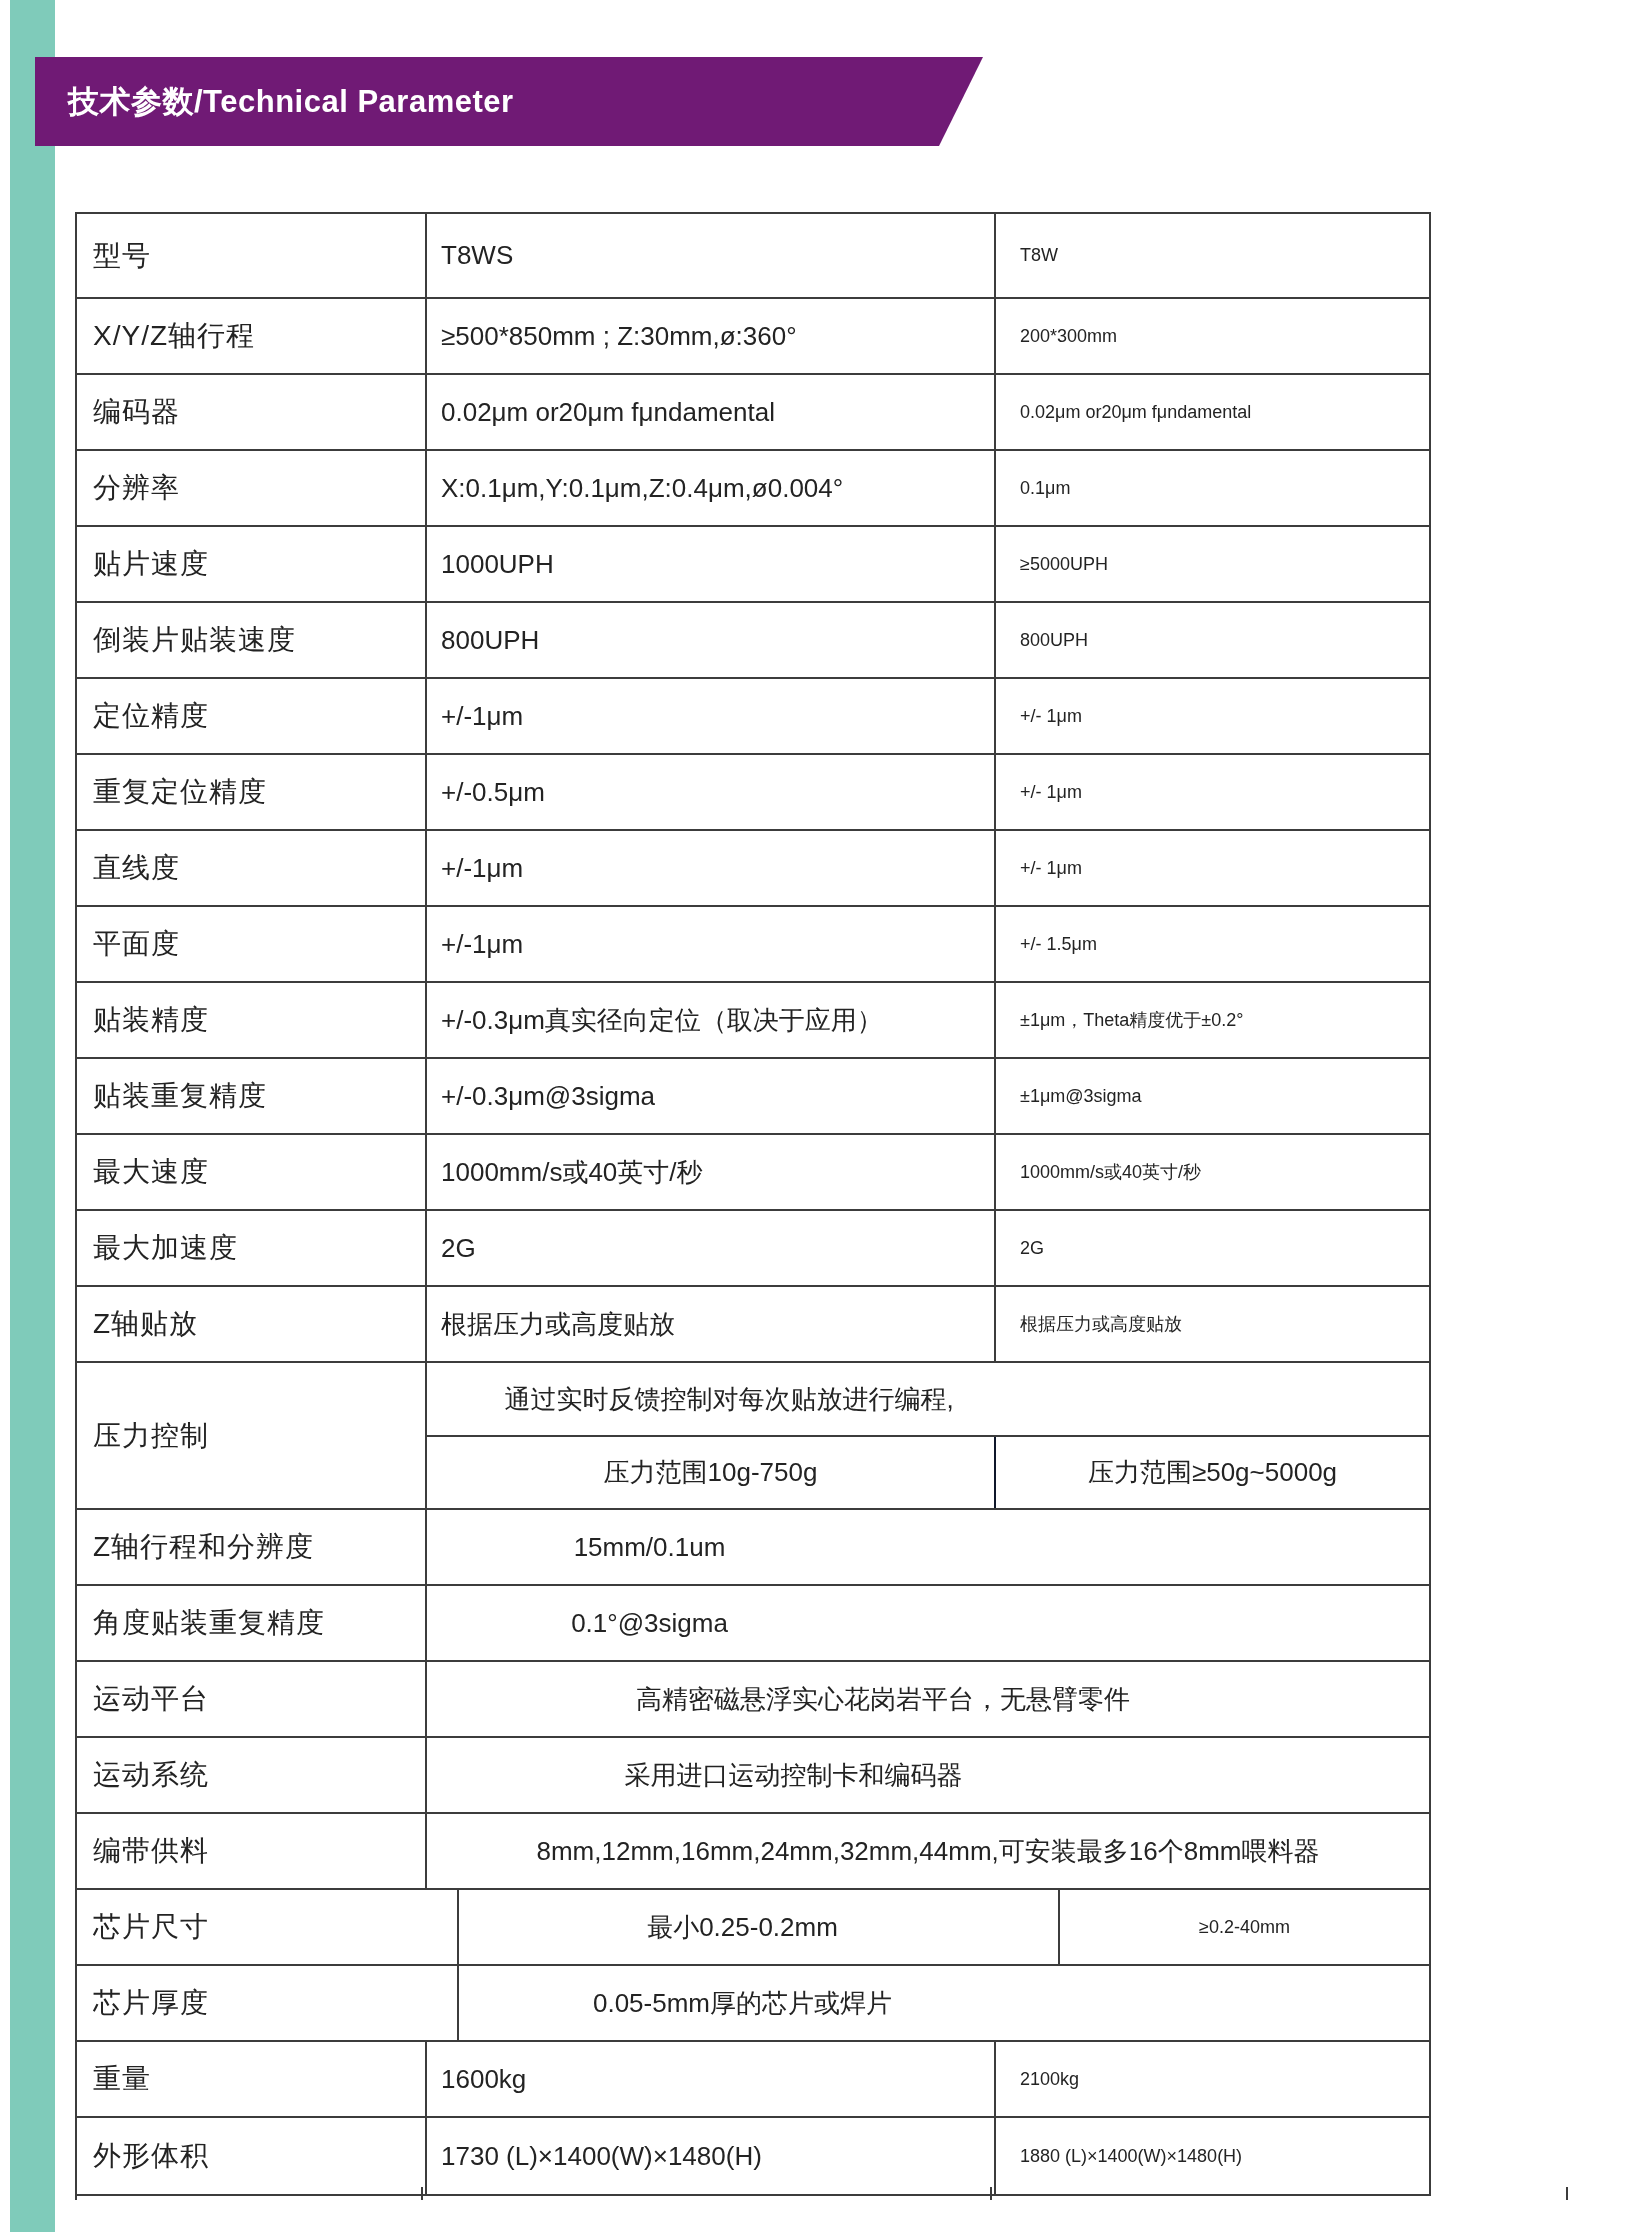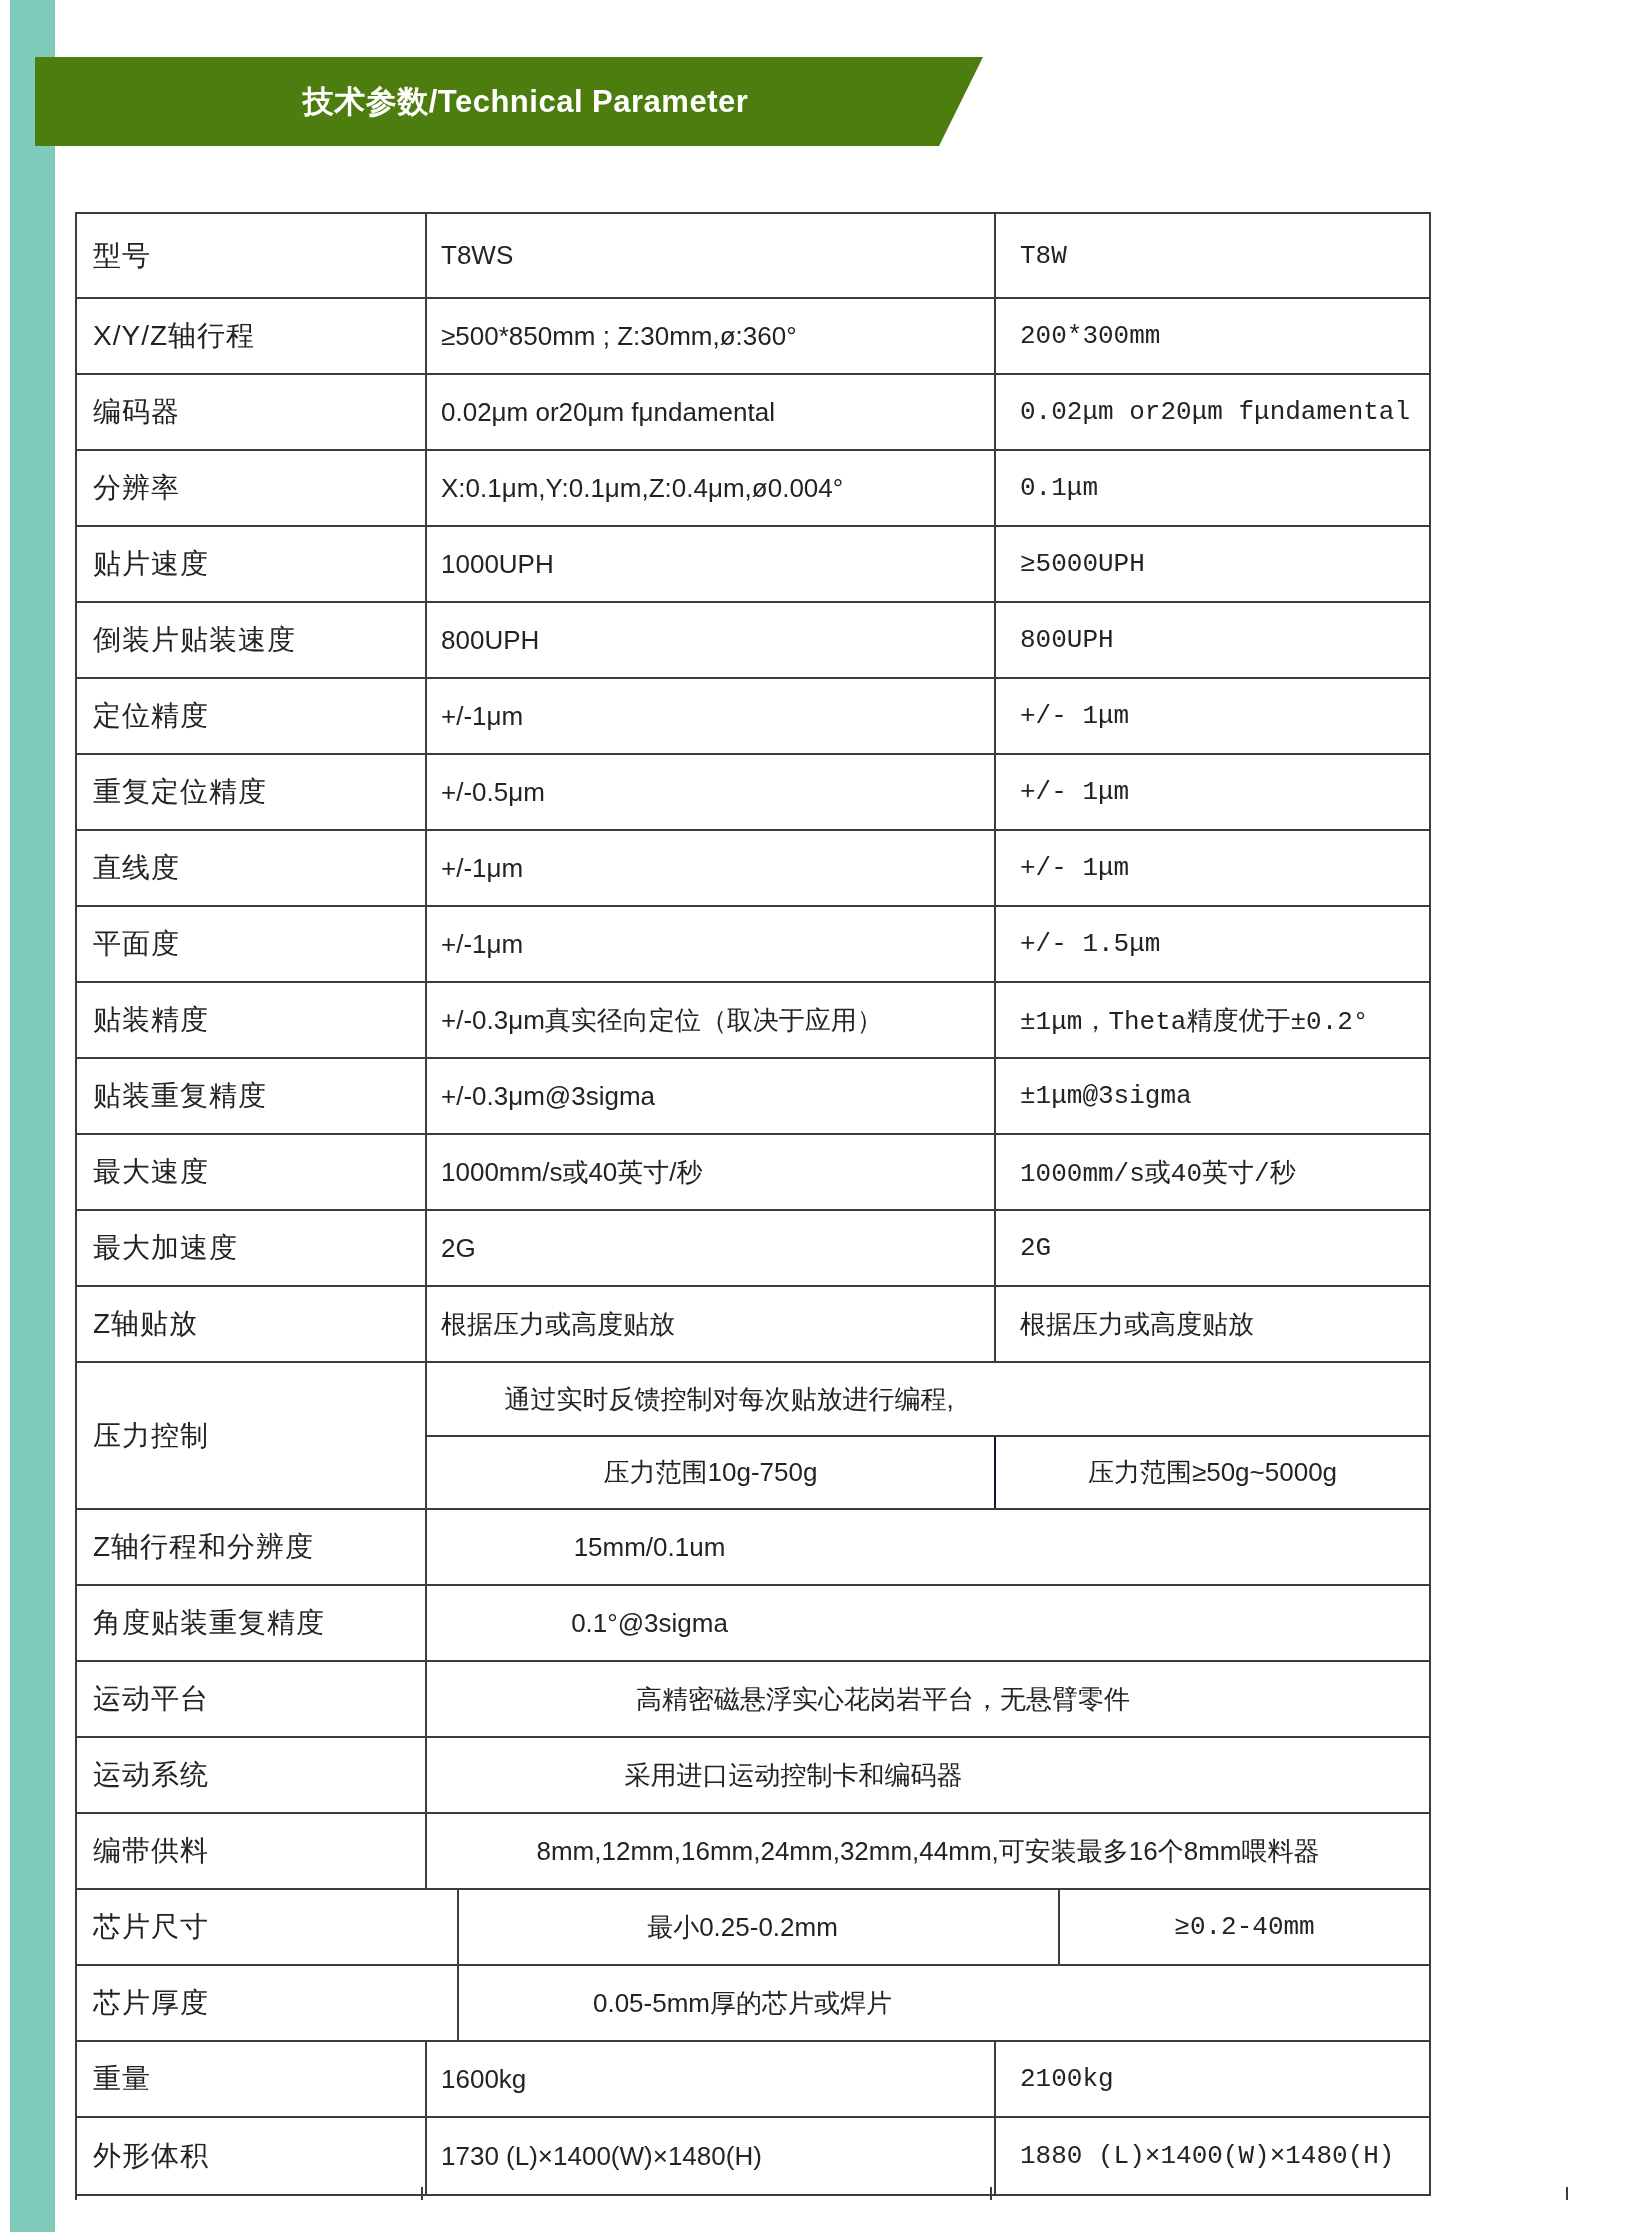--- a/index.html
+++ b/index.html
@@ -39,21 +39,21 @@
   }
   .row { display:flex; border-bottom:2px solid #3c3c3c; box-sizing:border-box; }
   .row:last-child { border-bottom:none; }
   .h  { height:76px; }
   .h1 { height:85px; }
   .hp { height:147px; }
 
   .cell { display:flex; align-items:center; box-sizing:border-box; overflow:hidden; }
   .c1 { width:348px; padding-left:16px; font-size:28px; letter-spacing:1px; }
   .c2 { width:569px; border-left:2px solid #3c3c3c; padding-left:14px; font-size:26px;text-align:center; }
-  .c3 { flex:1;       border-left:2px solid #3c3c3c; padding-left:24px; font-size:26px;font-family:Liberation Mono, monospace; }
+  .c3 { flex:1;       border-left:2px solid #3c3c3c; padding-left:24px; font-size:18px; }
   .centered { justify-content:center; padding-left:0;margin-left:32px; }
 
   .cspan {
     flex:1; border-left:2px solid #3c3c3c;
     display:flex; align-items:center; justify-content:center;
     font-size:26px; box-sizing:border-box;
   }
   .pr560 { padding-right:557px; }
   .pr270 { padding-right:269px; }
   .pr90  { padding-right:90px;  }
@@ -70,21 +70,21 @@
 
   .stub { position:absolute; left:75px; top:2187px; width:1493px; height:13px; }
   .stub .vline { position:absolute; top:0; width:2px; height:13px; background:#3c3c3c; }
   .stub .v0 { left:0; } .stub .v1 { left:346px; } .stub .v2 { left:915px; } .stub .v3 { left:1491px; }
 </style>
 </head>
 <body>
 
 <div class="accent-bar" style="background: rgb(127, 203, 186);"></div>
 
-<div class="banner" style="background: #4d7c0f; justify-content: center;">
+<div class="banner" style="background: #701a75;">
   <div class="banner-title">技术参数/Technical Parameter</div>
 </div>
 
 <div class="spec-table">
 
   <div class="row h1">
     <div class="cell c1">型号</div>
     <div class="cell c2">T8WS</div>
     <div class="cell c3">T8W</div>
   </div>

